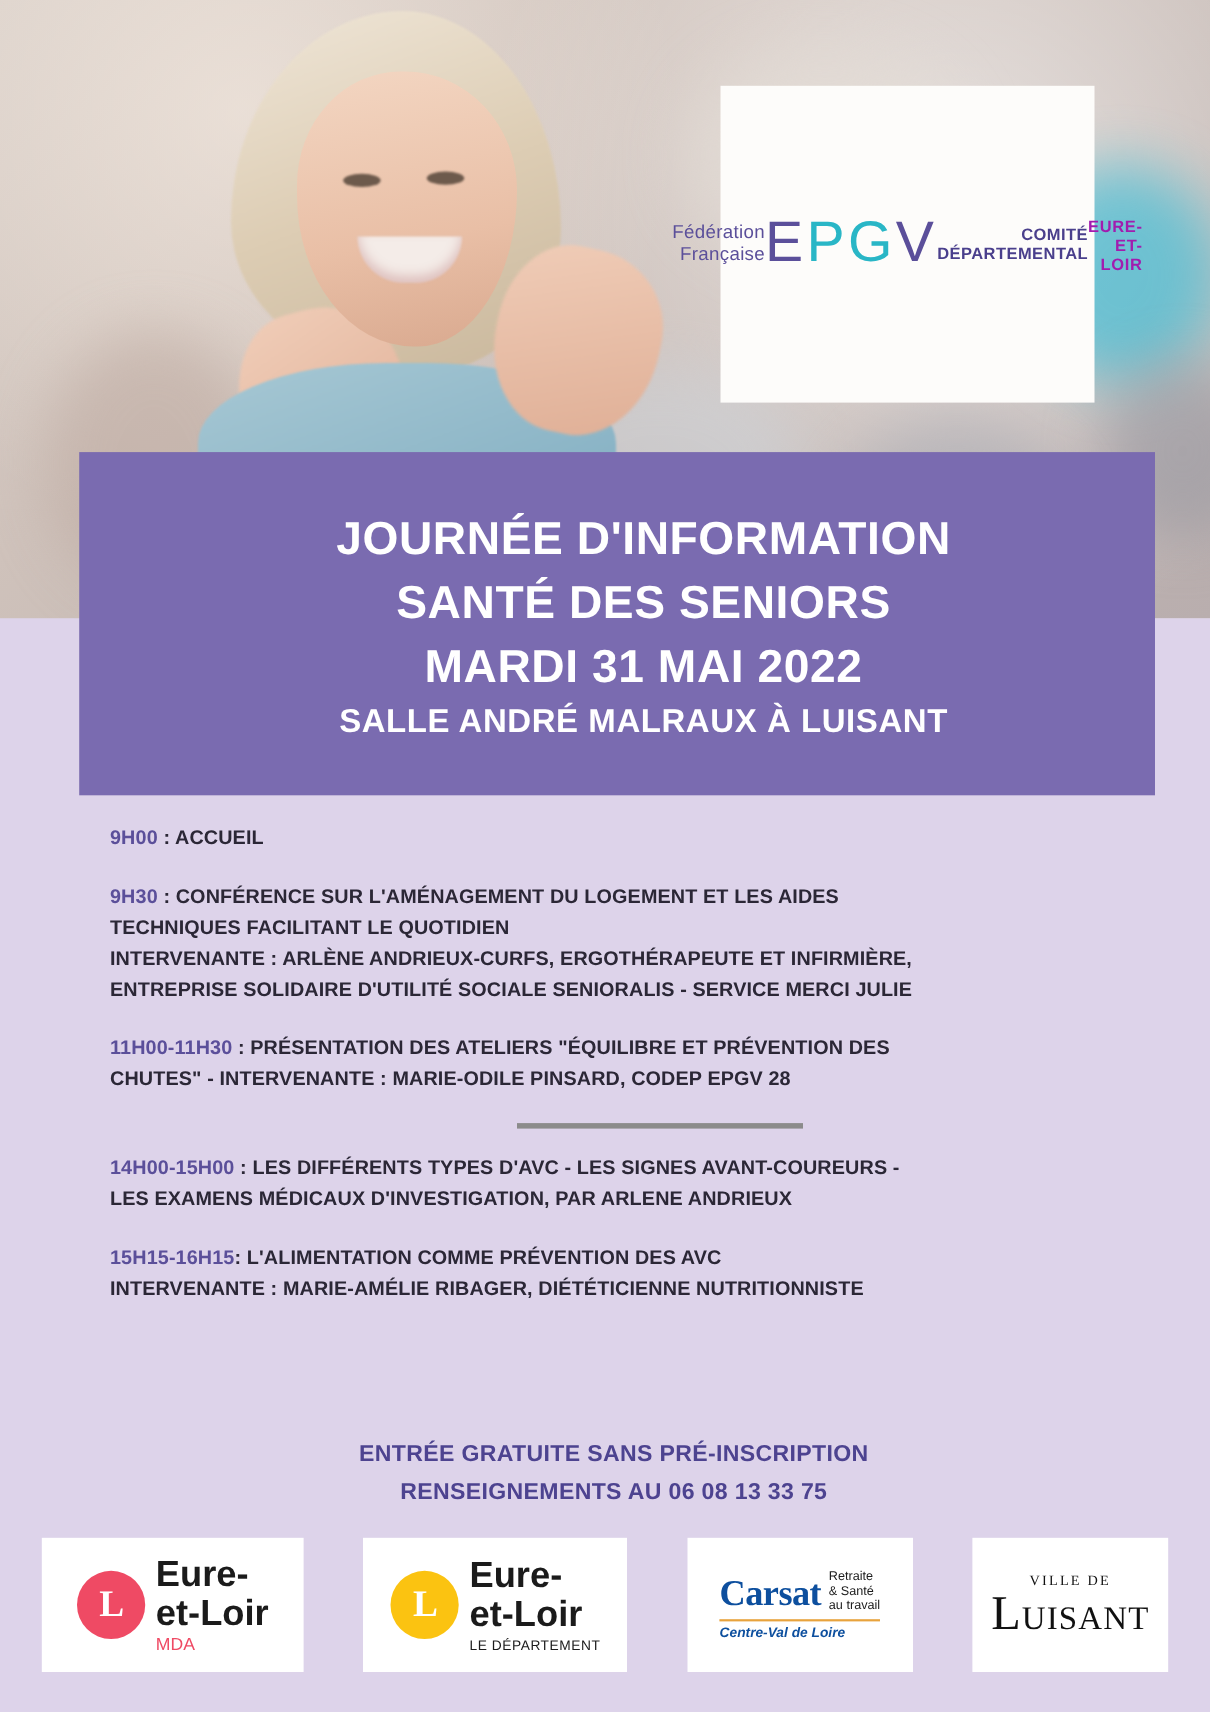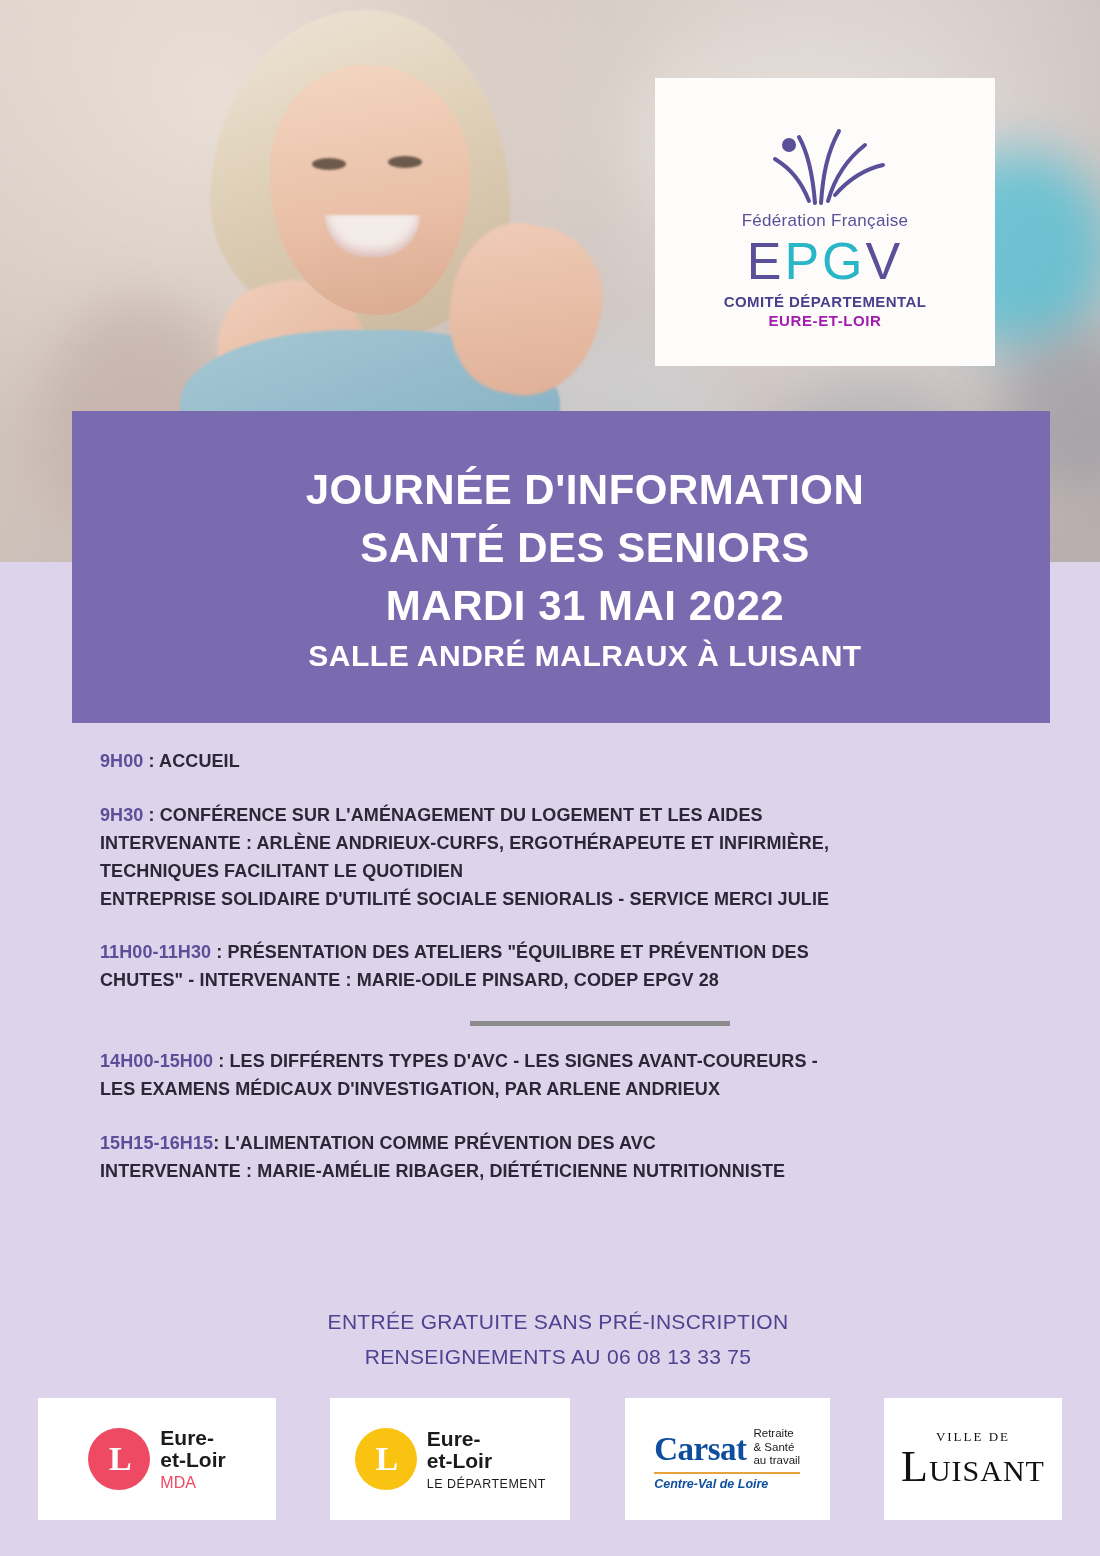--- a/index.html
+++ b/index.html
@@ -110,24 +110,23 @@
 
   
   .logo-epgv {
     position: absolute;
     left: 655px;
     top: 78px;
     width: 340px;
     height: 288px;
     background: #fdfcfa;
     display: flex;
-    flex-direction: column;
     align-items: center;
     justify-content: center;
-    text-align: center;
+    text-align: right;
   }
   .epgv-mark { width: 140px; height: 92px; margin-bottom: 4px; }
   .epgv-fed {
     font-size: 17px;
     color: #5b4f9a;
     letter-spacing: .3px;
     margin-bottom: 2px;
   }
   .epgv-letters {
     font-size: 52px;
@@ -212,21 +211,21 @@
   .footer-info {
     position: absolute;
     left: 0;
     top: 1305px;
     width: 1100px;
     text-align: center;
     color: #4d4390;
   }
   .footer-info div {
     font-size: 21px;
-    font-weight: 400;
+    font-weight: 700;
     letter-spacing: .3px;
     line-height: 1.65;
     padding-left: 16px;
   }
 
   
   .logos {
     position: absolute;
     left: 38px;
     top: 1398px;
@@ -266,21 +265,21 @@
     font-size: 27px; font-weight: 700; color: #1b1b1b;
     display: block;
   }
   .el-text .small {
     font-size: 16px; font-weight: 400; color: #ef4a64;
     display: block; margin-top: 4px;
   }
   .el-text .small.dept {
     font-size: 12.5px; color: #1b1b1b; letter-spacing: .5px; margin-top: 5px;
   }
-  .el-text .big.two-line { font-size: 21px; line-height: 1.06; }
+  .el-text .big.two-line { font-size: 33px; line-height: 1.06; }
 
   .carsat-wrap { text-align: left; }
   .carsat-top { display: flex; align-items: flex-end; }
   .carsat-name {
     font-family: "Liberation Serif", serif;
     font-size: 33px; font-weight: 700; color: #0d4f9e; letter-spacing: -0.5px;
   }
   .carsat-tag {
     margin-left: 7px; font-size: 11.5px; color: #1b1b1b; line-height: 1.2;
   }
@@ -353,22 +352,22 @@
   <div class="item">
     <p>
       <span class="time">9H00</span><span> : </span><span>ACCUEIL</span>
     </p>
   </div>
 
   <div class="item">
     <p>
       <span class="time">9H30</span><span> : </span><span>CONFÉRENCE SUR L'AMÉNAGEMENT DU LOGEMENT ET LES AIDES</span>
     </p>
+    <p>TECHNIQUES FACILITANT LE QUOTIDIEN</p>
     <p>INTERVENANTE : ARLÈNE ANDRIEUX-CURFS, ERGOTHÉRAPEUTE ET INFIRMIÈRE,</p>
-    <p>TECHNIQUES FACILITANT LE QUOTIDIEN</p>
     <p>ENTREPRISE SOLIDAIRE D'UTILITÉ SOCIALE SENIORALIS - SERVICE MERCI JULIE</p>
   </div>
 
   <div class="item">
     <p>
       <span class="time">11H00-11H30</span><span> : </span><span>PRÉSENTATION DES ATELIERS "ÉQUILIBRE ET PRÉVENTION DES</span>
     </p>
     <p>CHUTES" -  INTERVENANTE : MARIE-ODILE PINSARD, CODEP EPGV 28</p>
   </div>
 

